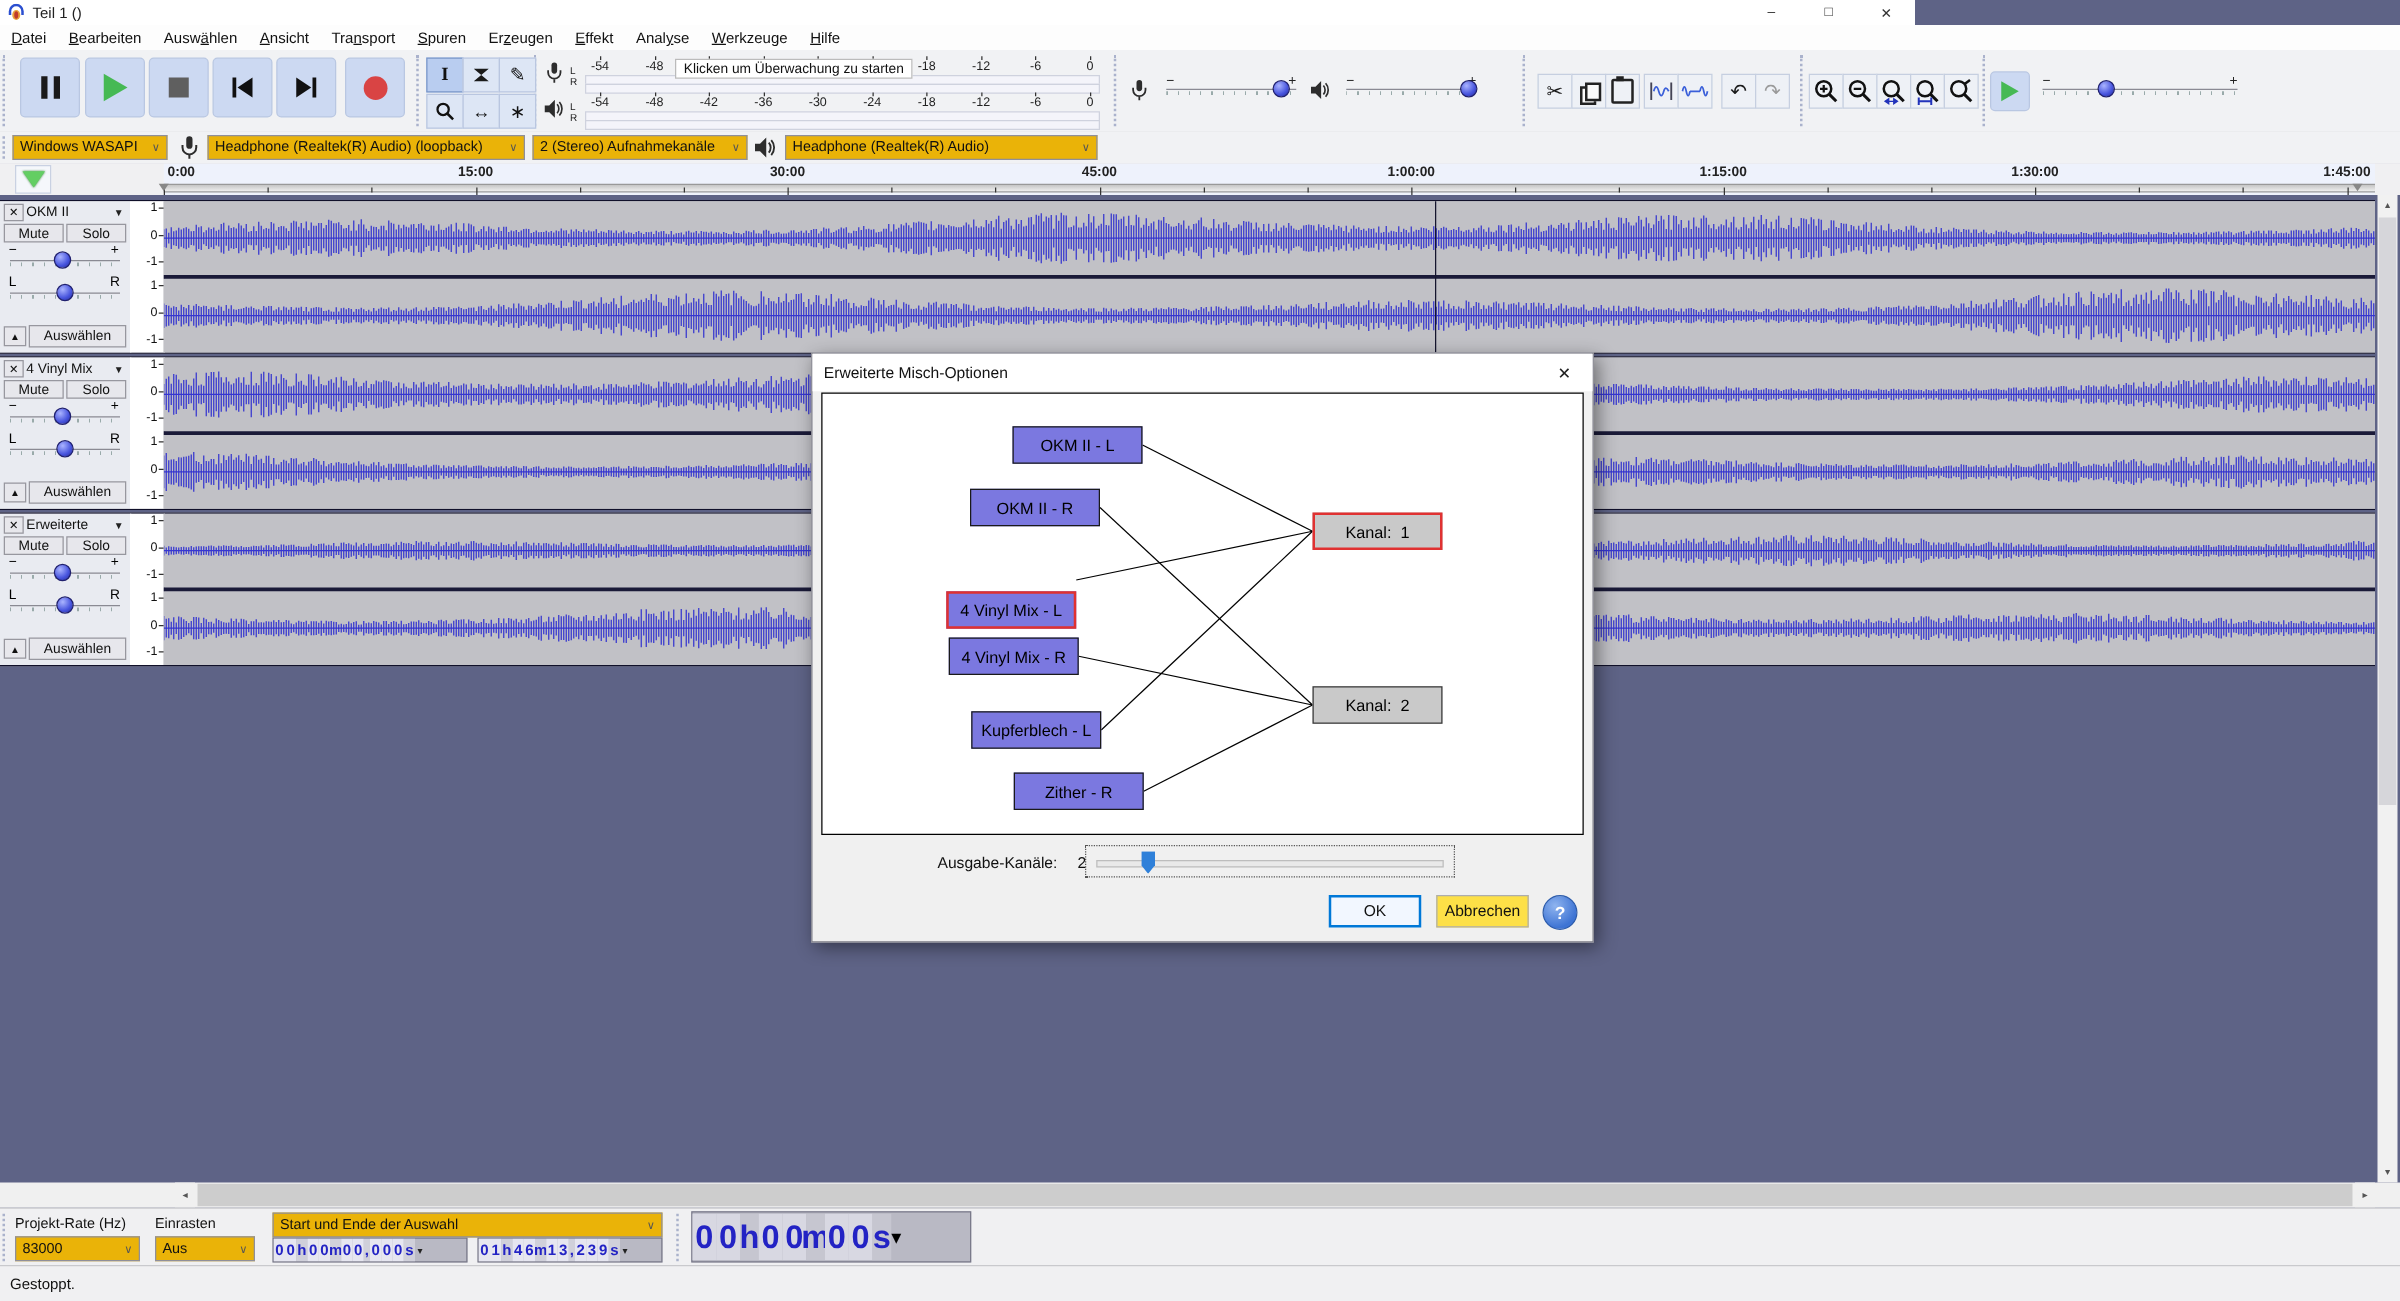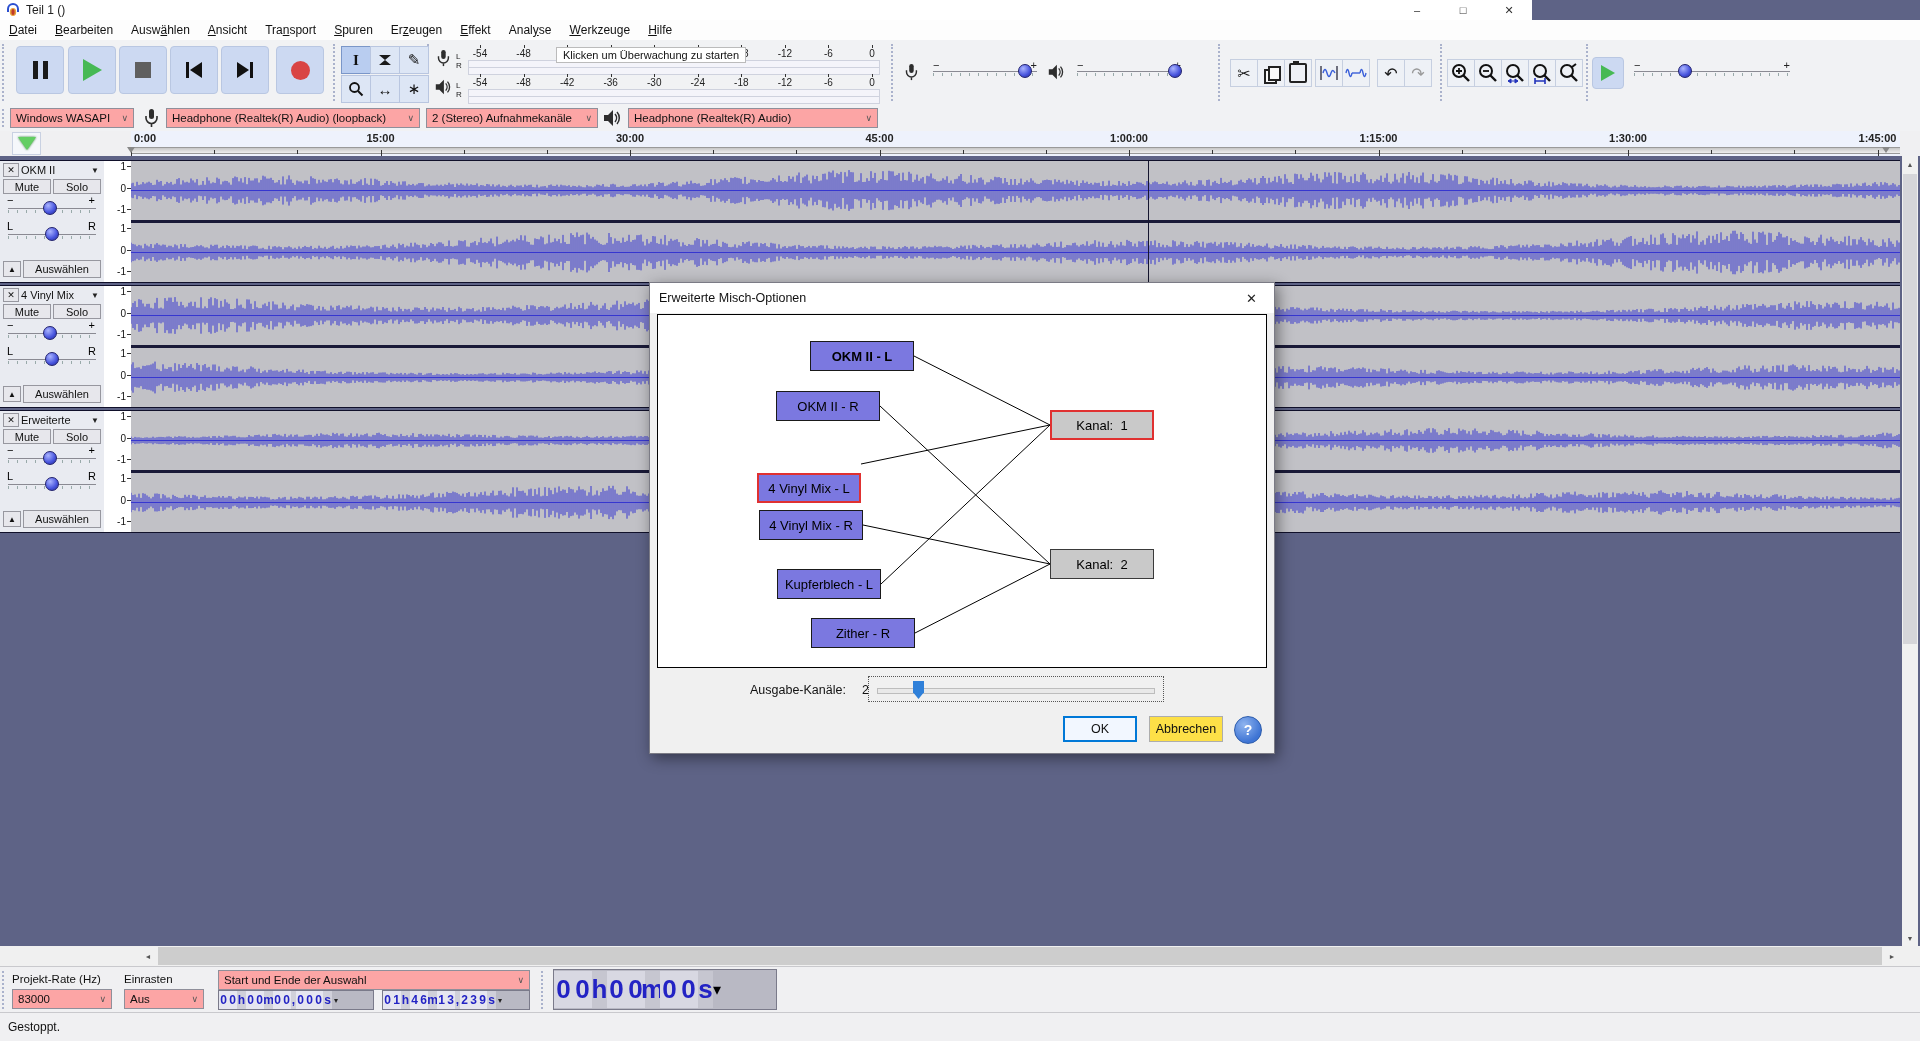--- a/index.html
+++ b/index.html
@@ -48,21 +48,21 @@
   .moverlay{position:absolute;top:2px;background:#fff;border:1px solid #bbb;font-size:11px;
             color:#111;padding:1px 6px;white-space:nowrap}
   .sl{position:absolute}
   .sl .trk{position:absolute;left:0;right:0;top:9px;height:1px;background:#8a8a93}
   .sl .tk{position:absolute;left:0;right:0;top:11px;height:3px;
           background-image:repeating-linear-gradient(90deg,#9aa 0,#9aa 1px,transparent 1px,transparent 9px)}
   .sl .thumb{position:absolute;top:9px;width:12px;height:12px;border-radius:50%;
              background:radial-gradient(circle at 35% 30%,#aab4ff,#4653dd 60%,#272c90);
              border:1px solid #20206e;transform:translate(-50%,-50%)}
   .slminus,.slplus{position:absolute;font-size:11px;color:#222;top:-3px}
-  .combo{position:absolute;background:#fca5a5;border:1px solid #8f8f9a;height:20px;
+  .combo{position:absolute;background:#eab308;border:1px solid #8f8f9a;height:20px;
          display:flex;align-items:center;padding:0 5px;font-size:11.5px;color:#111;box-sizing:border-box}
   .combo .chev{margin-left:auto;font-size:9px;color:#555;padding-left:4px}
   
   #timeline{position:absolute;left:0;top:131px;width:1920px;height:25px;background:#f0f0f2}
   #tl-ruler{position:absolute;left:131px;top:0;width:1769px;height:25px;background:#eef2fc;border-bottom:1px solid #9aa}
   .tl-label{position:absolute;top:1px;font-size:11px;font-weight:600;color:#222;transform:translateX(-50%)}
   .scrub{position:absolute;left:0;top:16px;width:1769px;height:5px;
          background:linear-gradient(#c6c6c6,#eee);border-top:1px solid #999;border-bottom:1px solid #999}
   .tl-tick{position:absolute;top:19px;width:1px;background:#333}
   .selgrip{position:absolute;top:16px;width:0;height:0;border-top:6px solid #888;
@@ -248,21 +248,21 @@
         <div class="mtick" style="left: 309.333px;"></div>
         <div class="mnum" style="left: 309.333px;">-18</div>
         <div class="mtick" style="left: 352.889px;"></div>
         <div class="mnum" style="left: 352.889px;">-12</div>
         <div class="mtick" style="left: 396.444px;"></div>
         <div class="mnum" style="left: 396.444px;">-6</div>
         <div class="mtick" style="left: 440px;"></div>
         <div class="mnum" style="left: 440px;">0</div>
         <div class="lane" style="left: 36px; top: 15px; width: 410px;"></div>
         <div class="lane" style="left: 36px; top: 22px; width: 410px;"></div>
-        <div class="moverlay" style="left: 124px;">Klicken um Überwachung zu starten</div>
+        <div class="moverlay" style="left: 108px;">Klicken um Überwachung zu starten</div>
       </div>
       <div class="meter" style="left: 432px; top: 34px; width: 452px;">
         <div style="position: absolute; left: 2px; top: 3px;">
           <svg width="18" height="20" viewBox="0 0 20 20">
             <polygon points="2,7 6,7 11,2 11,18 6,13 2,13" fill="#2d2d2d"></polygon>
             <path d="M13 6 a6 6 0 0 1 0 8 M15 4 a9 9 0 0 1 0 12" fill="none" stroke="#2d2d2d" stroke-width="1.5"></path>
           </svg>
         </div>
         <div class="chl" style="left: 24px; top: 8px;">L</div>
         <div class="chl" style="left: 24px; top: 17px;">R</div>
@@ -697,21 +697,21 @@
     </div>
     <div id="mixcanvas">
         <svg width="608" height="352" style="position: absolute; left: 0px; top: 0px;">
           <line x1="256" y1="41" x2="392" y2="110" stroke="#000" stroke-width="1"></line>
           <line x1="222" y1="91" x2="392" y2="249" stroke="#000" stroke-width="1"></line>
           <line x1="203" y1="149" x2="392" y2="110" stroke="#000" stroke-width="1"></line>
           <line x1="205" y1="210" x2="392" y2="249" stroke="#000" stroke-width="1"></line>
           <line x1="223" y1="269" x2="392" y2="110" stroke="#000" stroke-width="1"></line>
           <line x1="257" y1="318" x2="392" y2="249" stroke="#000" stroke-width="1"></line>
         </svg>
-        <div class="node src" style="left: 152px; top: 26px; font-weight: bold;">OKM II - L</div>
+        <div class="node src" style="left: 152px; top: 26px;">OKM II - L</div>
         <div class="node src" style="left: 118px; top: 76px;">OKM II - R</div>
         <div class="node src sel" style="left: 99px; top: 134px; margin-top: 24px;">4 Vinyl Mix - L</div>
         <div class="node src" style="left: 101px; top: 195px;">4 Vinyl Mix - R</div>
         <div class="node src" style="left: 119px; top: 254px;">Kupferblech - L</div>
         <div class="node src" style="left: 153px; top: 303px;">Zither - R</div>
         <div class="node ch sel" style="left: 392px; top: 95px;">Kanal:  1</div>
         <div class="node ch" style="left: 392px; top: 234px;">Kanal:  2</div>
       </div>
     <span id="dlg-outlabel">Ausgabe-Kanäle:</span>
     <span id="dlg-outval">2</span>

